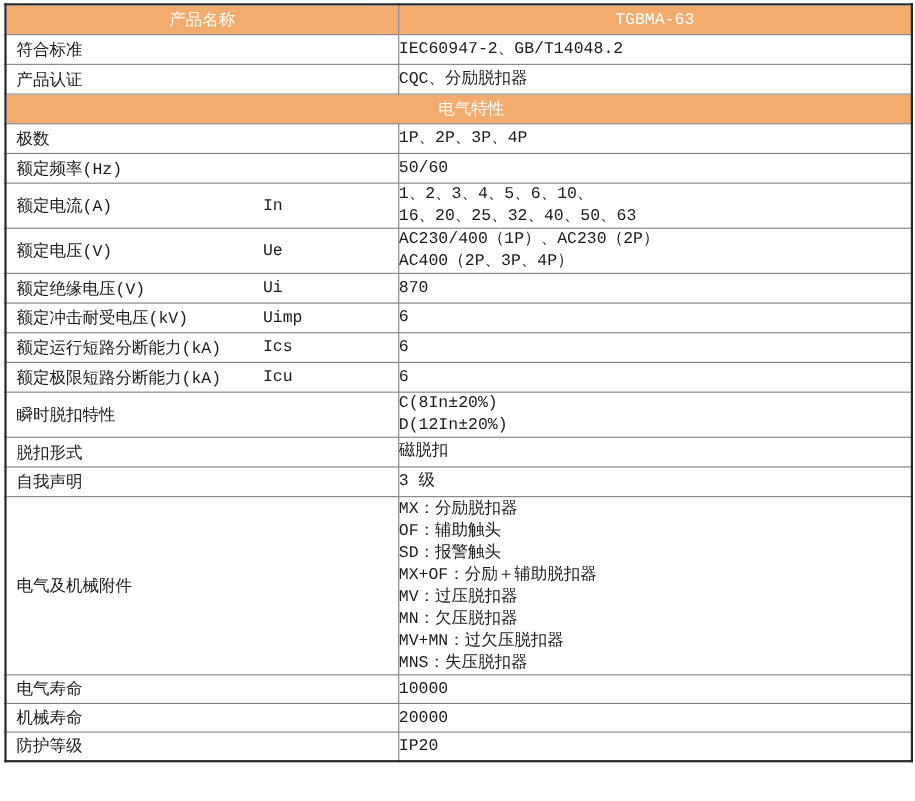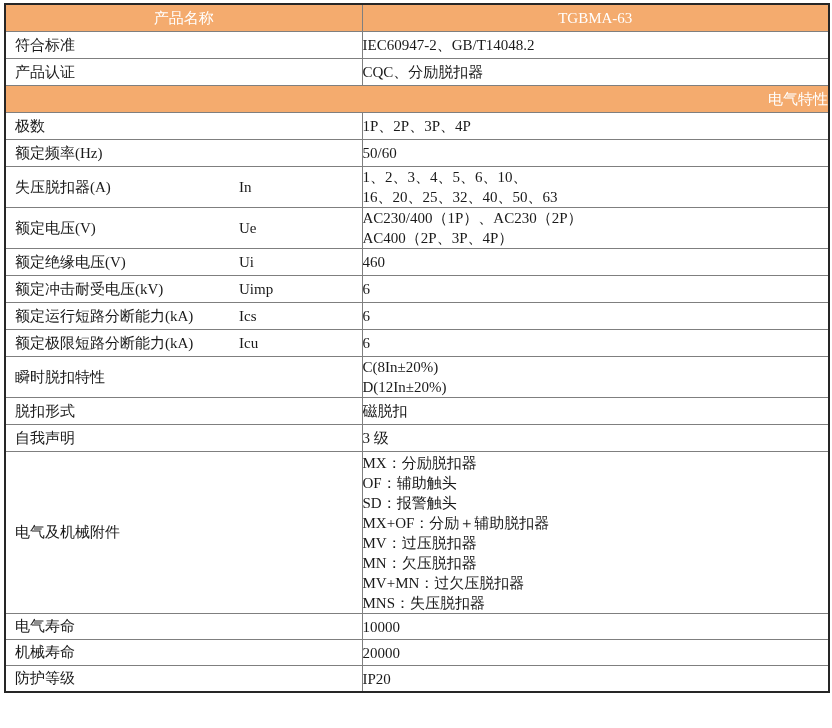--- a/index.html
+++ b/index.html
@@ -8,21 +8,21 @@
     background: #ffffff;
     width: 832px;
     height: 728px;
     overflow: hidden;
   }
   .page {
     width: 832px;
     height: 728px;
     box-sizing: border-box;
     padding: 3px 4px;
-    font-family: Liberation Serif, serif;
+    font-family: Liberation Mono, monospace;
     color: #1a1a1a;
   }
   table.spec {
     width: 824px;
     border-collapse: collapse;
     table-layout: fixed;
     border: 2px solid #262626;
     font-size: 15px;
   }
   col.c-label { width: 357px; }
@@ -37,21 +37,21 @@
   tr.h26 td { height: 26px; }
   tr.h40 td { height: 40px; }
   tr.h25 td { height: 25px; }
   tr.h160 td { height: 161px; }
   
   tr.orange td {
     background: #f4ab6e;
     color: #ffffff;
   }
   tr.section td {
-    text-align: right;
+    text-align: center;
     padding-left: 23px;
     font-size: 15px;
   }
   td.head-label, td.head-value {
     text-align: center;
   }
   
   td.label-cell {
     position: relative;
     padding-left: 9px;
@@ -104,34 +104,34 @@
         <td class="value-cell">1P、2P、3P、4P</td>
       </tr>
 
       <tr class="h26">
         <td class="label-cell"><span class="lbl">额定频率(Hz)</span></td>
         <td class="value-cell">50/60</td>
       </tr>
 
 
       <tr class="h40">
-        <td class="label-cell"><span class="lbl">失压脱扣器(A)</span><span class="sym">In</span></td>
+        <td class="label-cell"><span class="lbl">额定电流(A)</span><span class="sym">In</span></td>
         <td class="value-cell">1、2、3、4、5、6、10、
 16、20、25、32、40、50、63</td>
       </tr>
 
       <tr class="h40">
         <td class="label-cell"><span class="lbl">额定电压(V)</span><span class="sym">Ue</span></td>
         <td class="value-cell">AC230/400（1P）、AC230（2P）
 AC400（2P、3P、4P）</td>
       </tr>
 
       <tr class="h26">
         <td class="label-cell"><span class="lbl">额定绝缘电压(V)</span><span class="sym">Ui</span></td>
-        <td class="value-cell">460</td>
+        <td class="value-cell">870</td>
       </tr>
 
       <tr class="h26">
         <td class="label-cell"><span class="lbl">额定冲击耐受电压(kV)</span><span class="sym">Uimp</span></td>
         <td class="value-cell">6</td>
       </tr>
 
       <tr class="h26">
         <td class="label-cell"><span class="lbl">额定运行短路分断能力(kA)</span><span class="sym">Ics</span></td>
         <td class="value-cell">6</td>

